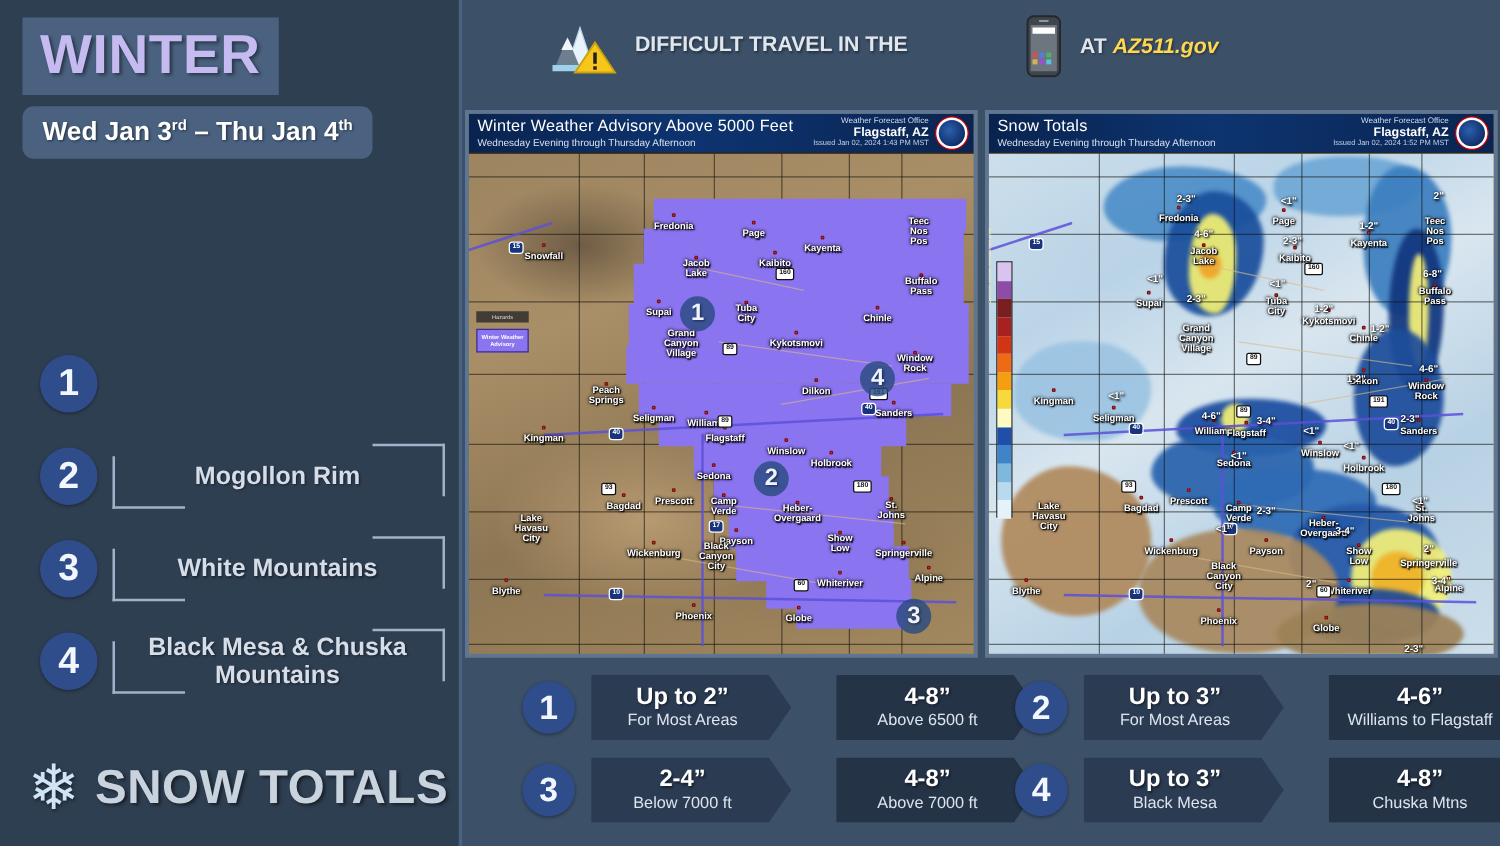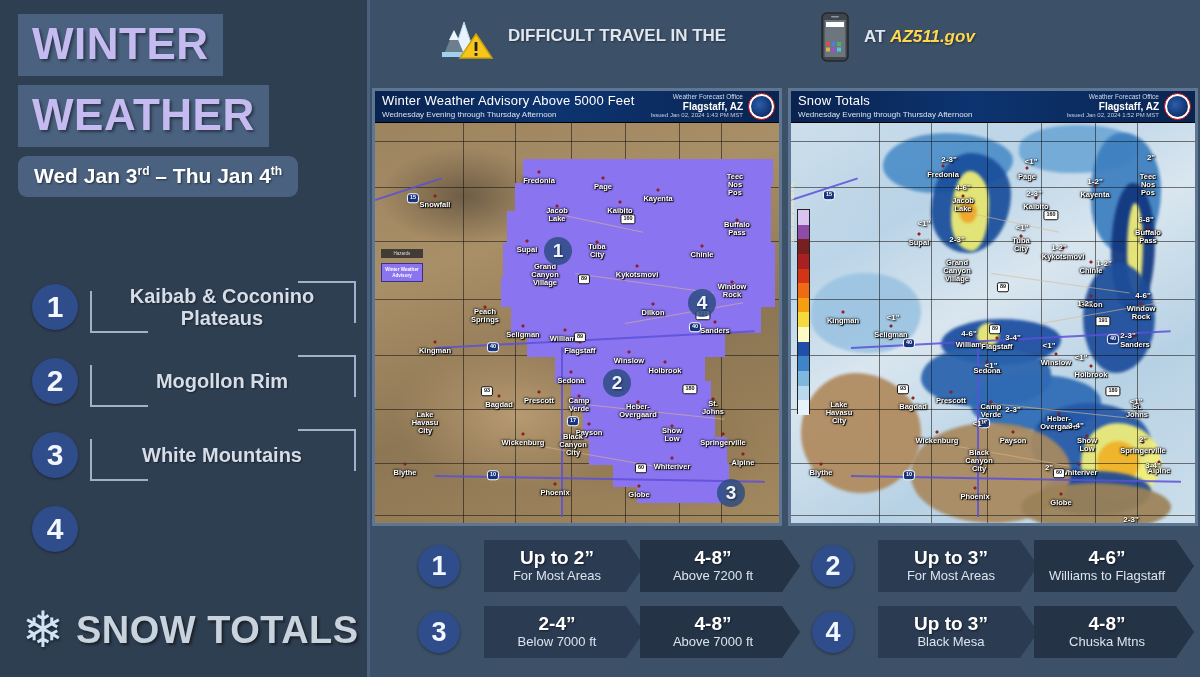--- a/index.html
+++ b/index.html
@@ -240,57 +240,56 @@
     background:#2b3b52;
     display:flex; flex-direction:column; align-items:center; justify-content:center;
     clip-path:polygon(0 0, calc(100% - 18px) 0, 100% 50%, calc(100% - 18px) 100%, 0 100%);
     padding-right:14px;
     box-shadow:0 2px 4px rgba(0,0,0,.35);
   }
   .chev.dark { background:#253347; }
   .chev .amt { font-size:19px; font-weight:bold; color:#ffffff;
                text-shadow:1px 1px 2px rgba(0,0,0,.5); line-height:1.05; }
   .chev .sub { font-size:13px; color:#dce4ee; line-height:1.1; margin-top:1px; }
-  .chev-pair { display:flex; align-items:center; margin-left:16px; }
+  .chev-pair { display:flex; align-items:center; margin-left:5px;gap:40px; }
   .chev-pair .chev + .chev { margin-left:-4px; }
 </style>
 </head>
 <body>
 
 <div id="root">
 
   <div id="sidebar">
     <div class="title-row" id="title-1">WINTER</div>
-    <div class="title-row">WEATHER</div>
 
     <div class="date-pill">
       <span>Wed Jan 3</span><sup>rd</sup><span> – Thu Jan 4</span><sup>th</sup>
     </div>
 
     <div id="legend-list">
       <div class="legend-row">
         <div class="badge">1</div>
-        <div class="bracket">
-          <div class="legend-label">Kaibab &amp; Coconino Plateaus</div>
-        </div>
       </div>
       <div class="legend-row">
         <div class="badge">2</div>
         <div class="bracket">
           <div class="legend-label">Mogollon Rim</div>
         </div>
       </div>
       <div class="legend-row">
         <div class="badge">3</div>
         <div class="bracket">
           <div class="legend-label">White Mountains</div>
         </div>
       </div>
       <div class="legend-row">
         <div class="badge">4</div>
+        <div class="bracket">
+          <div class="legend-label">Black Mesa &amp; Chuska Mountains</div>
+        </div>
       </div>
     </div>
 
     <div id="snow-totals-head">
       <span class="flake">❄</span>
       <span class="st-label">SNOW TOTALS</span>
     </div>
   </div>
 
   <div class="top-banner" id="banner-travel">
@@ -735,21 +734,21 @@
   <div id="bottom">
     <div class="chev-group" id="g1">
       <div class="chev-badge">1</div>
       <div class="chev-pair">
         <div class="chev">
           <div class="amt">Up to 2”</div>
           <div class="sub">For Most Areas</div>
         </div>
         <div class="chev dark">
           <div class="amt">4-8”</div>
-          <div class="sub">Above 7200 ft</div>
+          <div class="sub">Above 6500 ft</div>
         </div>
       </div>
     </div>
 
     <div class="chev-group" id="g3">
       <div class="chev-badge">3</div>
       <div class="chev-pair">
         <div class="chev">
           <div class="amt">2-4”</div>
           <div class="sub">Below 7000 ft</div>

